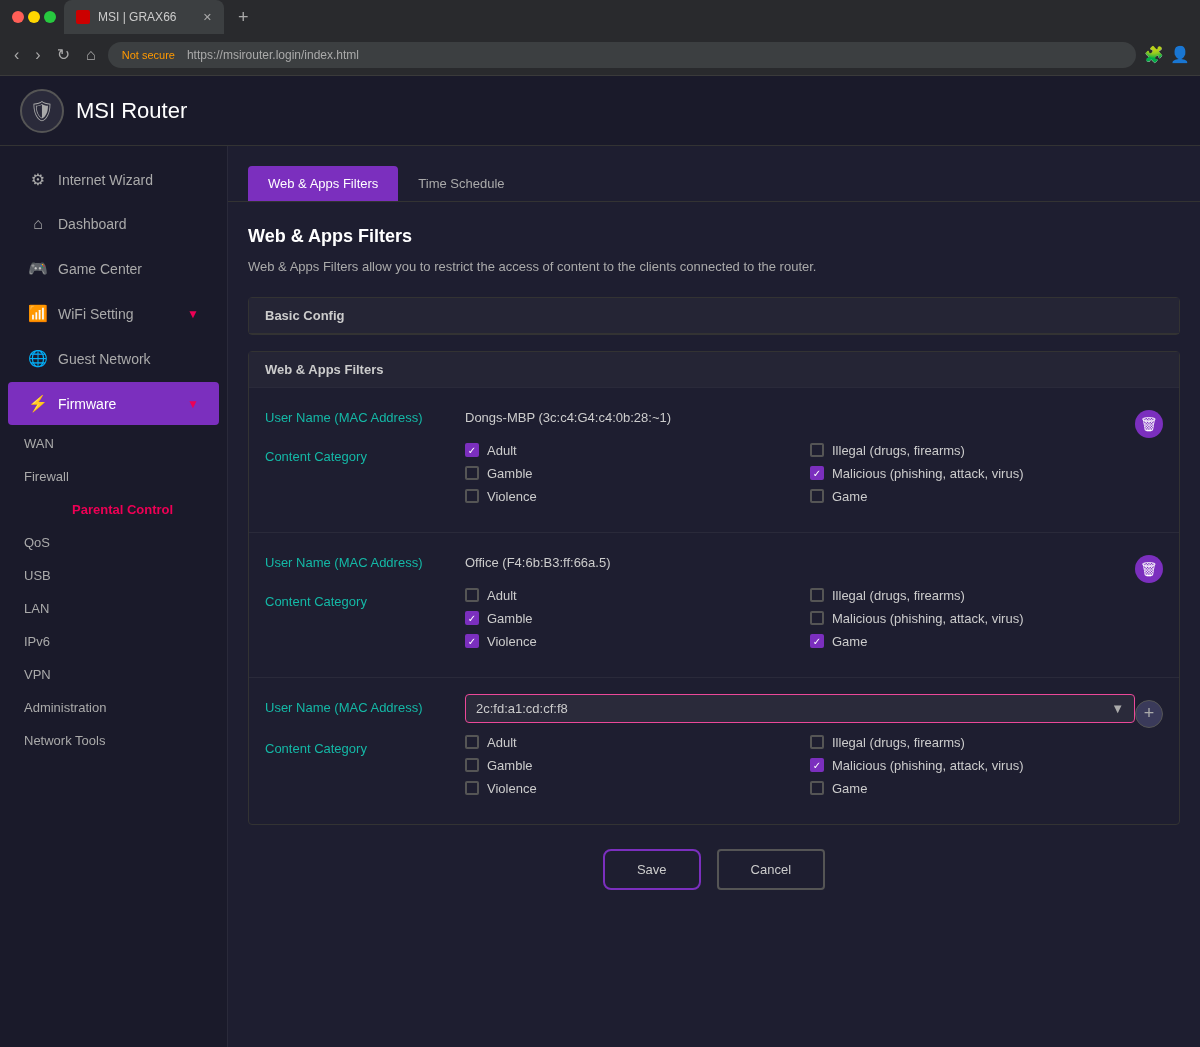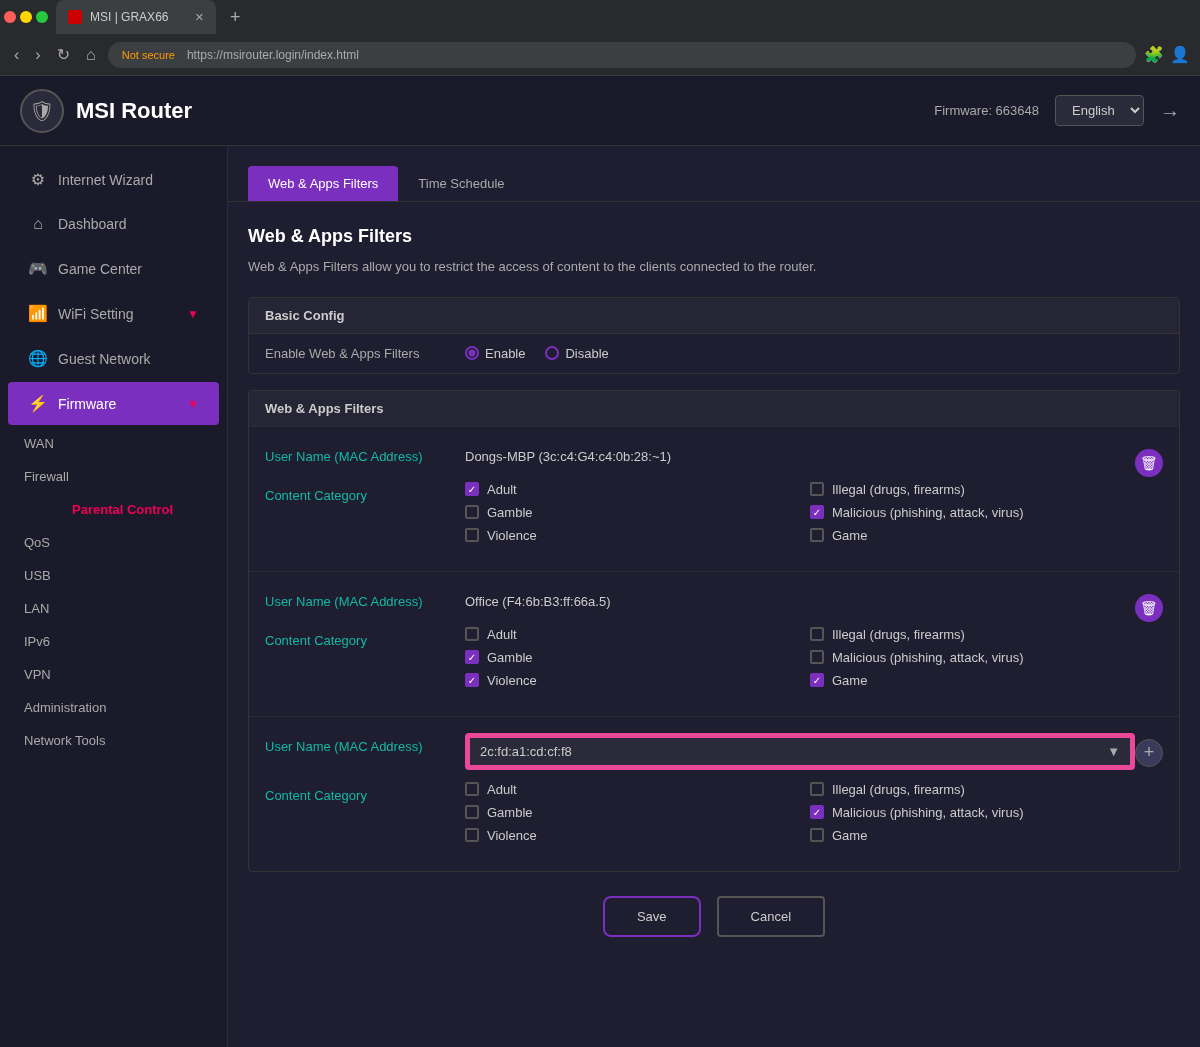--- a/index.html
+++ b/index.html
@@ -1,20 +1,20 @@
 <!DOCTYPE html>
 <html><head>
   <meta charset="utf-8">
   <style>
     * { box-sizing: border-box; margin: 0; padding: 0; }
     body { font-family: 'Segoe UI', Arial, sans-serif; background: #1a1a2e; color: #ccc; font-size: 13px; }
 
     
     .browser-chrome { background: #202124; width: 1200px; }
-    .browser-titlebar { background: #292a2d; display: flex; align-items: center; height: 34px; padding: 0 4px; gap: 8px; }
+    .browser-titlebar { background: #292a2d; display: flex; align-items: center; height: 34px; padding: 0 12px; gap: 8px; }
     .browser-controls { display: flex; gap: 4px; }
     .browser-btn { width: 12px; height: 12px; border-radius: 50%; border: none; cursor: pointer; }
     .btn-min { background: #ffd700; }
     .btn-max { background: #27c93f; }
     .btn-close { background: #ff5f57; }
     .browser-tab { background: #3c3f41; color: #ccc; padding: 0 12px; height: 34px; display: flex; align-items: center; gap: 8px; border-radius: 8px 8px 0 0; font-size: 12px; min-width: 160px; }
     .tab-favicon { width: 14px; height: 14px; background: #c00; border-radius: 2px; display: inline-block; }
     .tab-close { margin-left: auto; color: #aaa; cursor: pointer; font-size: 11px; }
     .new-tab-btn { color: #aaa; font-size: 18px; cursor: pointer; padding: 0 6px; }
 
@@ -26,21 +26,21 @@
     .browser-actions { display: flex; gap: 6px; color: #aaa; }
     .browser-actions span { cursor: pointer; font-size: 16px; }
 
     
     .app-container { display: flex; flex-direction: column; width: 1200px; min-height: 1000px; background: #1e1e2e; }
 
     
     .app-header { background: #1a1a2a; display: flex; align-items: center; padding: 0 20px; height: 70px; border-bottom: 1px solid #333; }
     .logo-area { display: flex; align-items: center; gap: 12px; }
     .logo-shield { width: 44px; height: 44px; background: #2a2a3a; border: 2px solid #555; border-radius: 50%; display: flex; align-items: center; justify-content: center; color: #aaa; font-size: 20px; }
-    .app-title { font-size: 22px; font-weight: bold; color: #fff; }
+    .app-title { font-size: 22px; font-weight: normal; color: #fff; }
     .header-right { margin-left: auto; display: flex; align-items: center; gap: 16px; }
     .firmware-label { color: #aaa; font-size: 13px; }
     .language-select { background: #2a2a3a; border: 1px solid #555; color: #ccc; padding: 6px 12px; border-radius: 4px; font-size: 13px; cursor: pointer; }
     .logout-btn { color: #aaa; font-size: 20px; cursor: pointer; }
 
     
     .main-layout { display: flex; flex: 1; }
 
     
     .sidebar { width: 228px; background: #1a1a2a; border-right: 1px solid #2a2a3a; padding: 10px 0; flex-shrink: 0; }
@@ -80,21 +80,21 @@
     .radio-text { color: #ccc; font-size: 13px; }
 
     
     .filters-section { border: 1px solid #333; border-radius: 4px; }
     .filters-header { background: #252535; padding: 10px 16px; font-size: 13px; color: #ccc; font-weight: 600; }
     .filter-entry { border-top: 1px solid #2a2a3a; padding: 16px; }
     .filter-row { display: flex; align-items: flex-start; margin-bottom: 12px; }
     .filter-label { width: 200px; color: #14b8a6; font-size: 13px; padding-top: 6px; }
     .filter-value { flex: 1; }
     .user-name-display { color: #ccc; font-size: 13px; padding: 6px 0; }
-    .mac-dropdown { background: #2a2a3a; border: 5px solid #ec4899; color: #ccc; padding: 6px 10px; border-radius: 4px; font-size: 13px; display: flex; align-items: center; gap: 6px; min-width: 220px; cursor: pointer; }
+    .mac-dropdown { background: #2a2a3a; border: 1px solid #ec4899; color: #ccc; padding: 6px 10px; border-radius: 4px; font-size: 13px; display: flex; align-items: center; gap: 6px; min-width: 220px; cursor: pointer; }
     .mac-dropdown .dd-text { flex: 1; }
     .mac-dropdown .dd-arrow { color: #aaa; }
 
     .checkbox-grid { display: grid; grid-template-columns: 1fr 1fr; gap: 8px 20px; }
     .checkbox-opt { display: flex; align-items: center; gap: 8px; cursor: pointer; }
     .checkbox-box { width: 14px; height: 14px; border: 2px solid #555; border-radius: 2px; display: inline-flex; align-items: center; justify-content: center; flex-shrink: 0; }
     .checkbox-box.checked { background: #7b2fbe; border-color: #7b2fbe; }
     .checkbox-box.checked::after { content: '✓'; color: #fff; font-size: 10px; }
     .checkbox-text { color: #ccc; font-size: 13px; }
 
@@ -145,27 +145,20 @@
   </div>
 </div>
 
 <div class="app-container">
 
   <div class="app-header">
     <div class="logo-area">
       <div class="logo-shield">🛡</div>
       <span class="app-title">MSI Router</span>
     </div>
-    <div class="header-right">
-      <span class="firmware-label">Firmware: 663648</span>
-      <select class="language-select">
-        <option>English</option>
-      </select>
-      <span class="logout-btn">→</span>
-    </div>
   </div>
 
   <div class="main-layout">
 
     <div class="sidebar">
 
       <div class="sidebar-item">
         <span class="icon">⚙</span>
         <span>Internet Wizard</span>
       </div>
@@ -213,33 +206,20 @@
         <button class="tab-btn active">Web &amp; Apps Filters</button>
         <button class="tab-btn inactive">Time Schedule</button>
       </div>
 
       <div class="page-content content-relative">
         <h2 class="page-title">Web &amp; Apps Filters</h2>
         <p class="page-desc">Web &amp; Apps Filters allow you to restrict the access of content to the clients connected to the router.</p>
 
         <div class="section">
           <div class="section-header">Basic Config</div>
-          <div class="enable-row">
-            <div class="enable-label">Enable Web &amp; Apps Filters</div>
-            <div class="radio-group">
-              <label class="radio-opt">
-                <span class="radio-circle checked"></span>
-                <span class="radio-text">Enable</span>
-              </label>
-              <label class="radio-opt">
-                <span class="radio-circle"></span>
-                <span class="radio-text">Disable</span>
-              </label>
-            </div>
-          </div>
         </div>
 
         <div class="filters-section">
           <div class="filters-header">Web &amp; Apps Filters</div>
 
           <div class="filter-entry">
             <div class="filter-entry-wrap">
               <div class="filter-entry-content">
                 <div class="filter-row">
                   <div class="filter-label">User Name (MAC Address)</div>

